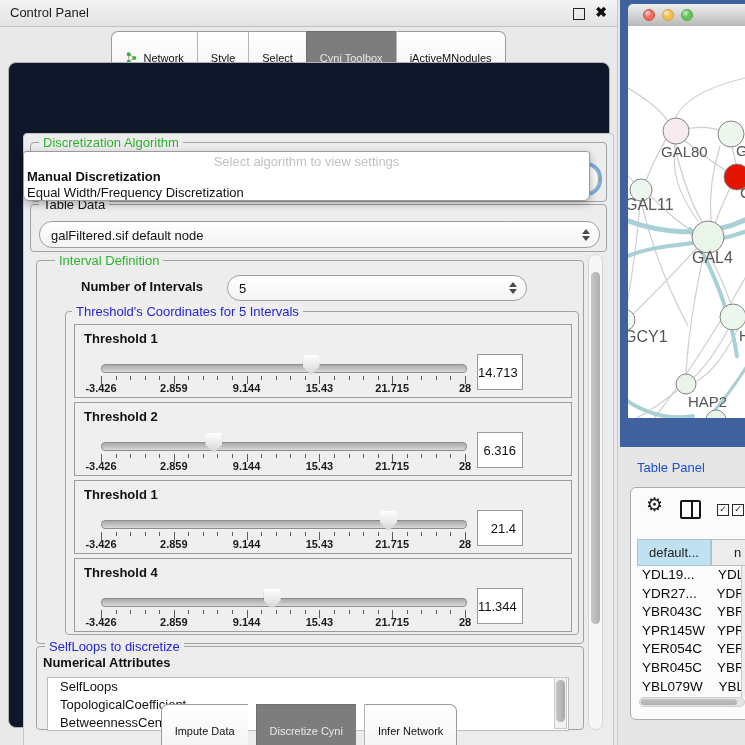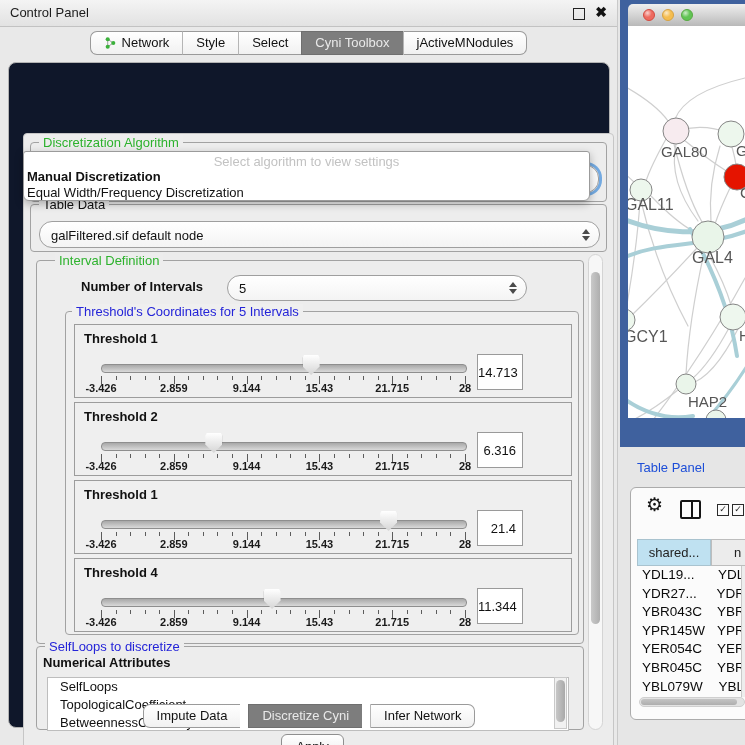--- a/index.html
+++ b/index.html
@@ -11,21 +11,21 @@
       border-right:1px solid #c9c9c9;}
   .cp-titlebar{position:absolute;left:0;top:0;width:617px;height:26px;
       background:linear-gradient(#f4f4f4,#e2e2e2);border-bottom:1px solid #c2c2c2;}
   .cp-title{position:absolute;left:10px;top:5px;font-size:13px;color:#1c1c1c;}
   .float-box{position:absolute;right:32px;top:8px;width:10px;height:10px;border:1.6px solid #222;}
   .close-x{position:absolute;right:10px;top:4px;font-size:14px;font-weight:bold;color:#111;}
   
   .tabbar{position:absolute;display:flex;justify-content:center;width:617px;}
   .tabbar.top{top:31px;}
   .tabbar.bottom{top:703px;}
-  .seg{height:22px;line-height:22px;padding:0 13px;font-size:13px;color:#111;
+  .seg{height:22px;line-height:22px;padding:15px 13px;font-size:11px;color:#111;
        background:linear-gradient(#ffffff,#f1f1f1);border-top:1px solid #9a9a9a;
        border-bottom:1px solid #9a9a9a;border-left:1px solid #b5b5b5;position:relative;
        display:flex;align-items:center;gap:5px;}
   .seg:first-child{border-left:1px solid #9a9a9a;border-radius:7px 0 0 7px;}
   .seg:last-child{border-right:1px solid #9a9a9a;border-radius:0 7px 7px 0;}
   .seg.sel{background:#7d7d7d;color:#e9e9e9;border-color:#6f6f6f;}
   
   .outer-panel{position:absolute;left:8px;top:62px;width:600px;height:664px;
       background:#0f172a;border:1px solid #b3b3b3;border-radius:8px;}
   .inner-panel{position:absolute;left:14px;top:70px;width:589px;height:628px;
@@ -457,21 +457,21 @@
   </section>
 
   <div class="tp-label">Table Panel</div>
 
   <div class="tbl-win">
     <span class="gear">⚙</span>
     <span class="split-ic"></span>
     <span class="chk" style="left:86px;">✓</span>
     <span class="chk" style="left:101px;">✓</span>
     <div class="tbl-header" id="tblHeader">
-        <div class="hcell c1">shared...</div>
+        <div class="hcell c1">default...</div>
         <div class="hcell c2">n</div>
       </div>
     <div class="tbl-rows" id="tblRows">
         <div class="trow">
           <div class="cell1">YDL19...</div>
           <div class="cell2">YDL1</div>
         </div>
         <div class="trow">
           <div class="cell1">YDR27...</div>
           <div class="cell2">YDR2</div>

